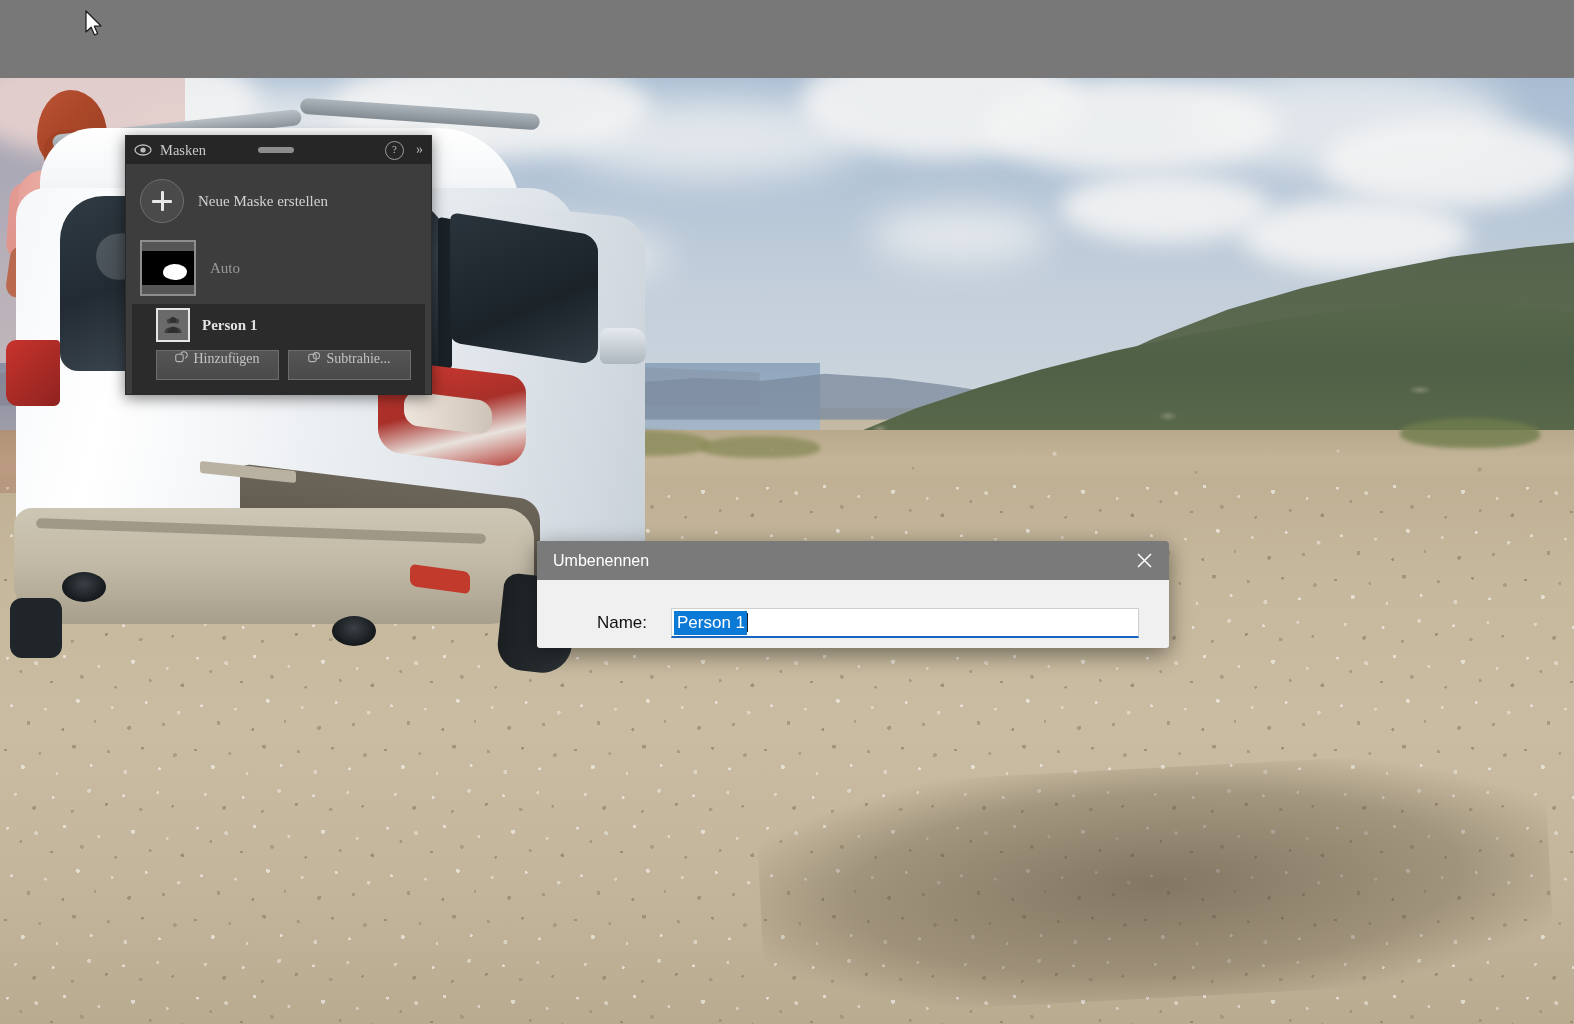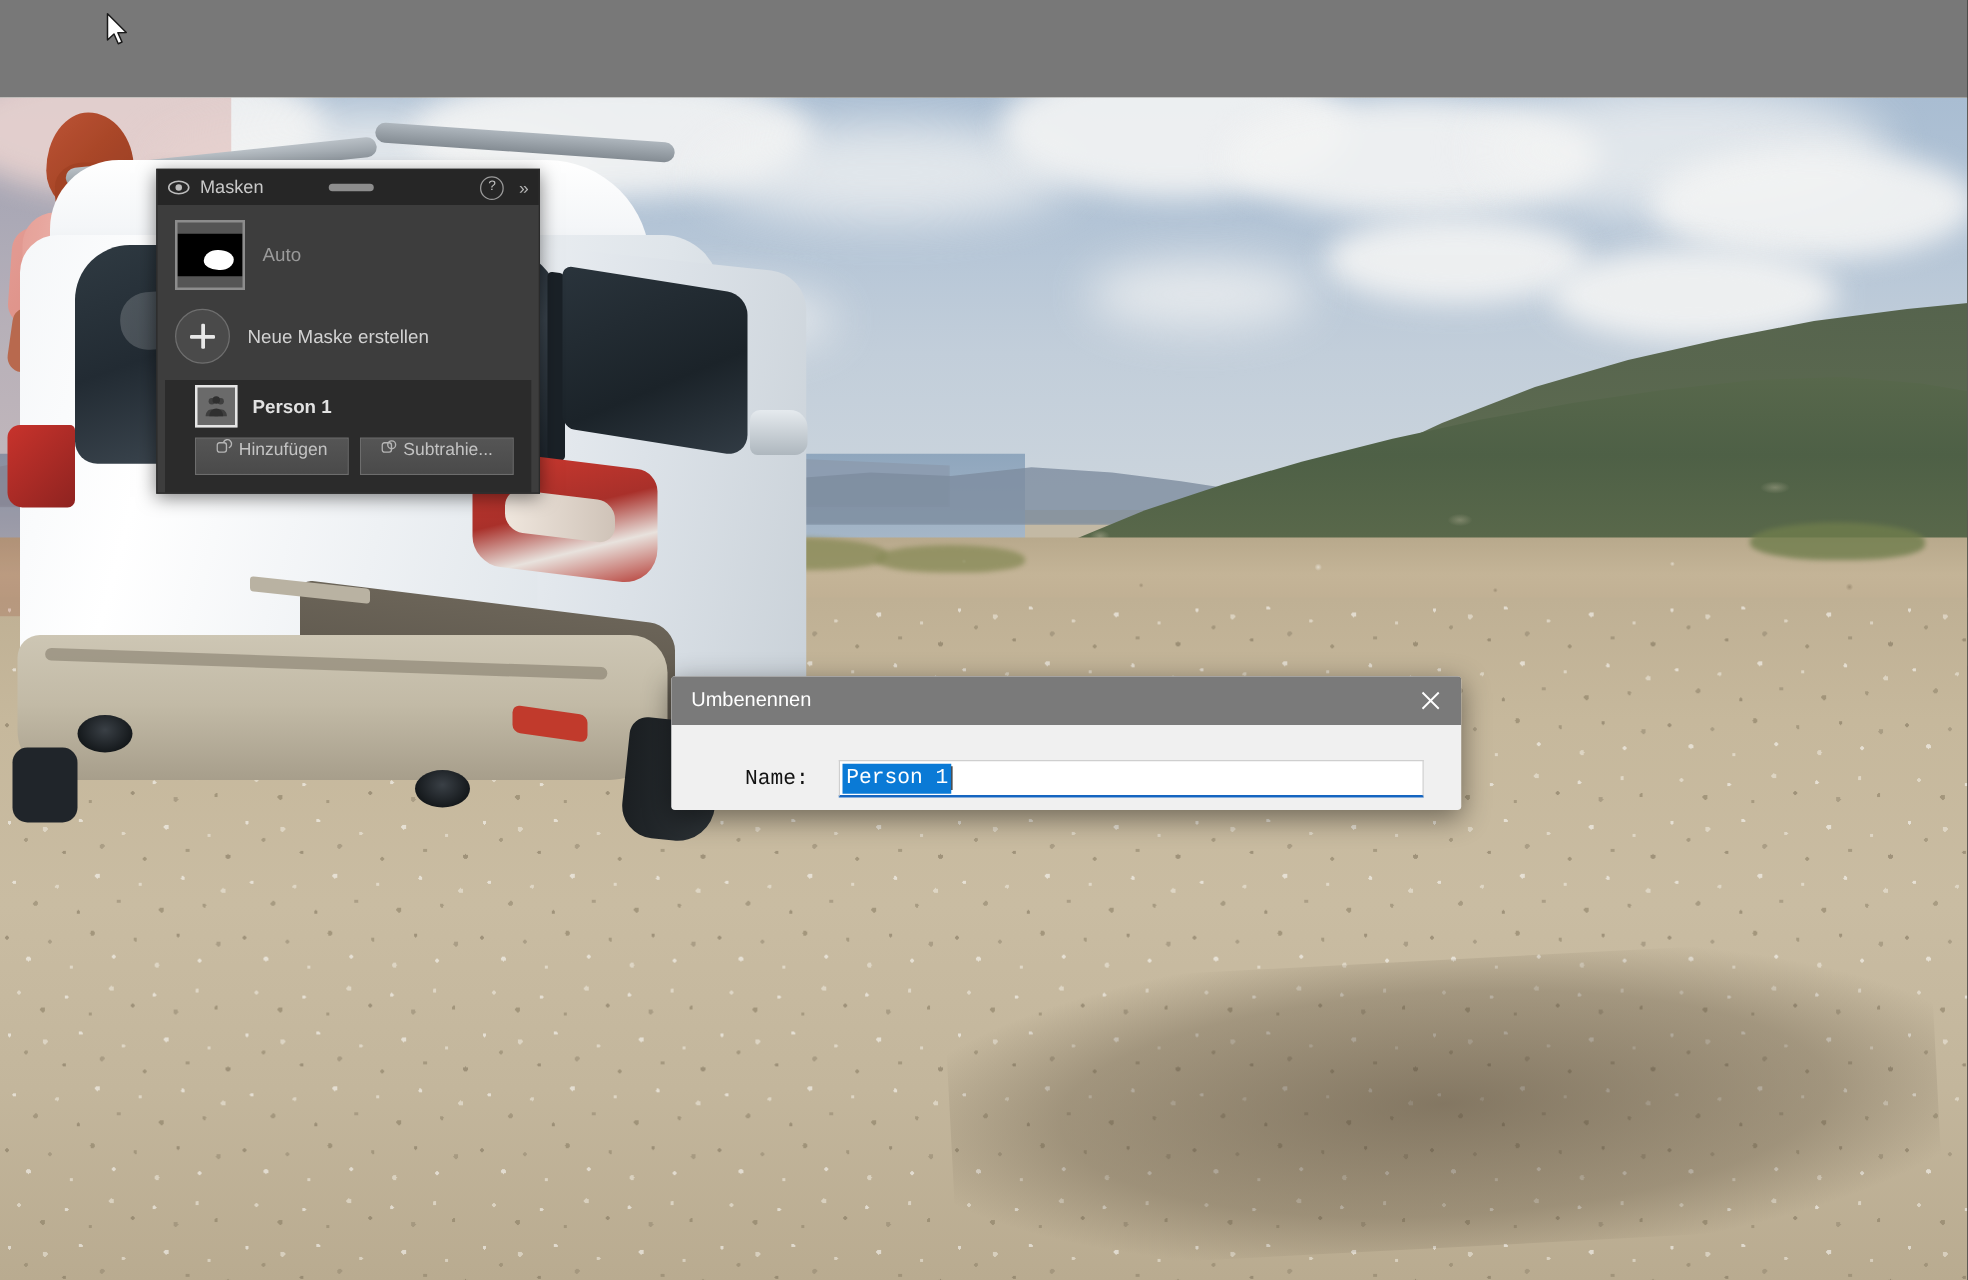--- a/index.html
+++ b/index.html
@@ -391,20 +391,21 @@
   .panel {
     position: absolute;
     left: 125px; top: 135px;
     width: 305px;
     background: #3d3d3d;
     box-shadow: 0 3px 14px rgba(0,0,0,.5);
     border: 1px solid #2a2a2a;
     font-size: 14.5px;
     color: #cfcfcf;
     user-select: none;
+    font-family: Liberation Serif, serif;
   }
   .panel-head {
     height: 28px;
     background: #262626;
     display: flex;
     align-items: center;
     padding: 0 8px;
     gap: 8px;
   }
   .eye-ico { width: 18px; height: 14px; flex: none; }
@@ -574,21 +575,21 @@
     align-items: center;
     padding: 0 8px 0 16px;
     color: #ffffff;
   }
   .dlg-title-text { font-size: 16px; flex: 1; }
   .dlg-close {
     width: 34px; height: 30px;
     display: flex; align-items: center; justify-content: center;
     color: #fff;
   }
-  .dlg-body { padding: 28px 30px 10px 30px; display: flex; align-items: center; gap: 0; font-family: Liberation Mono, monospace; }
+  .dlg-body { padding: 28px 30px 10px 30px; display: flex; align-items: center; gap: 0; }
   .dlg-label {
     width: 80px;
     color: #121212;
     font-size: 17px;
     text-align: right;
     padding-right: 24px;
     flex: none;
   }
   .field-wrap {
     flex: 1;
@@ -739,32 +740,32 @@
       </span>
       <span class="panel-title">Masken</span>
       <span class="grip"></span>
       <span class="head-spacer"></span>
       <span class="help-ico">?</span>
       <span class="chev">»</span>
     </div>
 
     <div class="panel-body">
 
+      <div class="row row-new">
+        <span class="plus-btn"></span>
+        <span class="row-label">Neue Maske erstellen</span>
+      </div>
+
       <div class="row">
         <span class="thumb">
           <span class="thumb-inner">
               <span class="blob-car"></span>
             </span>
         </span>
         <span class="row-label dim">Auto</span>
-      </div>
-
-      <div class="row row-new">
-        <span class="plus-btn"></span>
-        <span class="row-label">Neue Maske erstellen</span>
       </div>
 
       <div class="selected">
 
         <div class="row-sub">
           <span class="thumb-sm">
             <svg class="people-ico" viewBox="0 0 20 20">
               <circle cx="6.5" cy="6" r="2.6" fill="#3f3f3f"></circle>
               <circle cx="13.5" cy="6" r="2.6" fill="#3f3f3f"></circle>
               <circle cx="10" cy="5" r="3" fill="#2f2f2f"></circle>

